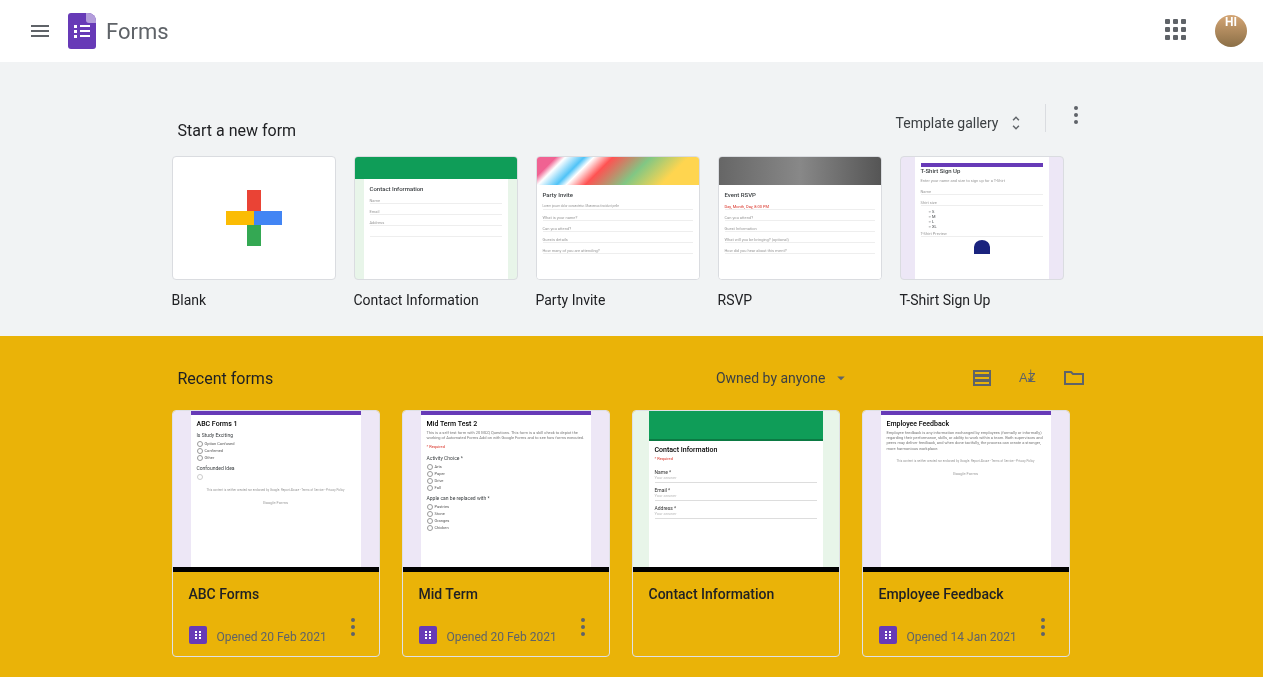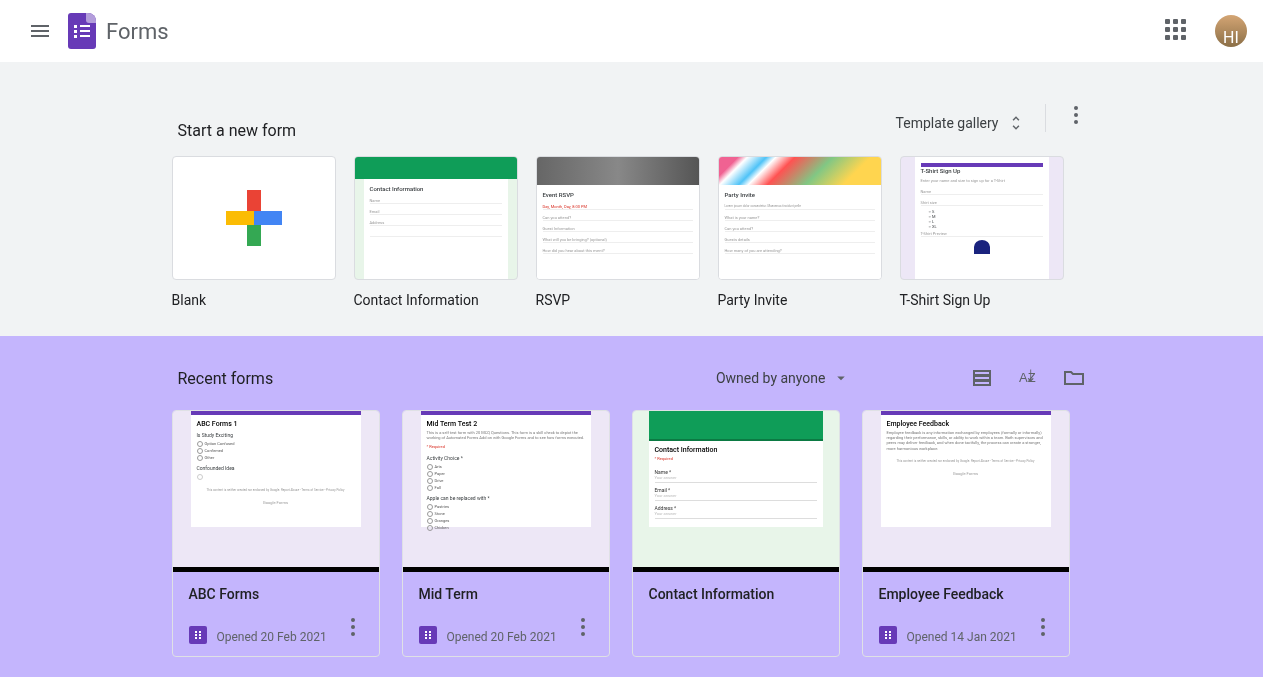--- a/index.html
+++ b/index.html
@@ -13,21 +13,21 @@
     .forms-logo::after { content: ''; position: absolute; top: 0; right: 0; width: 10px; height: 10px; background: #b39ddb; border-radius: 0 8px 0 3px; }
     .forms-logo-lines { position: absolute; left: 6px; top: 12px; }
     .forms-logo-lines span { display: block; width: 3px; height: 3px; background: #fff; margin-bottom: 2px; float: left; }
     .forms-logo-lines div { width: 10px; height: 2px; background: #fff; margin-bottom: 3px; margin-left: 6px; }
     .app-name { font-size: 22px; color: #5f6368; }
     .search-bar { flex: 0 0 720px; height: 46px; background: #f1f3f4; border-radius: 8px; display: flex; align-items: center; padding: 0 20px; }
     .search-bar input { border: none; background: transparent; font-size: 16px; margin-left: 16px; outline: none; flex: 1; color: #5f6368; }
     .header-right { margin-left: auto; display: flex; align-items: center; gap: 16px; }
     .apps-grid { width: 24px; height: 24px; display: grid; grid-template-columns: repeat(3, 5px); grid-template-rows: repeat(3, 5px); gap: 3px; cursor: pointer; padding: 10px; box-sizing: content-box; }
     .apps-grid span { background: #5f6368; border-radius: 1px; }
-    .avatar { width: 32px; height: 32px; border-radius: 50%; background: linear-gradient(#d4a574, #8b6f47); display: flex; align-items: flex-end; justify-content: center; color: #fff; font-weight: 400; cursor: pointer; overflow: hidden; font-size: 16px; }
+    .avatar { width: 32px; height: 32px; border-radius: 50%; background: linear-gradient(#d4a574, #8b6f47); display: flex; align-items: flex-start; justify-content: center; color: #fff; font-weight: 700; cursor: pointer; overflow: hidden; font-size: 12px; }
 
     
     .template-section { background: #f1f3f4; padding: 16px 0 28px; }
     .container { max-width: 920px; margin: 0 auto; }
     .section-header { display: flex; align-items: center; justify-content: space-between; padding: 12px 6px 16px; }
     .section-title { font-size: 16px; color: #202124; font-weight: 400; margin-top: 31px; }
     .gallery-controls { display: flex; align-items: flex-end; gap: 20px; }
     .gallery-btn { display: flex; align-items: center; gap: 8px; color: #3c4043; font-size: 14px; cursor: pointer; }
     .divider-v { width: 1px; height: 28px; background: #dadce0; }
     .dots-v { display: flex; flex-direction: column; gap: 3px; cursor: pointer; padding: 8px; }
@@ -49,40 +49,40 @@
     .thumb-green { background: #e8f5e9; }
     .thumb-inner { background: #fff; margin: 0 9px; height: 102px; padding: 6px; }
     .thumb-title { font-size: 6px; font-weight: 500; margin-bottom: 4px; }
     .thumb-line { height: 8px; background: #fff; border-bottom: 1px solid #eee; margin-bottom: 3px; font-size: 4px; color: #999; padding-top: 2px; }
     .thumb-photo { height: 28px; background: linear-gradient(90deg, #666, #888, #555); }
     .thumb-balloons { height: 28px; background: linear-gradient(135deg, #f06292 10%, #fff 15%, #4fc3f7 25%, #fff 30%, #ff5252 40%, #81c784 60%, #ffd54f 80%); }
     .thumb-purple-bar { height: 4px; background: #673ab7; }
     .thumb-lav { background: #ede7f6; }
 
     
-    .recent-section { padding: 20px 0; background: #c4b5fd; }
+    .recent-section { padding: 20px 0; background: #eab308; }
     .recent-header { display: flex; align-items: center; padding: 10px 6px 20px; }
     .recent-title { font-size: 16px; color: #202124; }
     .owned-filter { margin-left: auto; margin-right: 120px; display: flex; align-items: center; gap: 6px; cursor: pointer; color: #3c4043; }
     .view-ctrls { display: flex; gap: 22px; align-items: flex-end; }
     .view-ctrls svg { cursor: pointer; }
 
     .forms-grid { display: flex; gap: 22px; }
     .form-card { width: 208px; border: 1px solid #dfe1e5; border-radius: 4px; overflow: hidden; cursor: pointer; }
     .form-thumb { height: 156px; background: #ede7f6; overflow: hidden; position: relative; }
     .form-thumb.green { background: #e8f5e9; }
     .form-info { padding: 14px 16px 12px; border-top: 5px solid #000000; }
     .form-name { font-size: 14px; color: #202124; font-weight: 500; margin-bottom: 8px; }
     .form-meta { display: flex; align-items: flex-end; gap: 10px; }
     .form-icon { width: 18px; height: 18px; background: #673ab7; border-radius: 2px; display: flex; align-items: center; justify-content: center; }
     .form-icon span { display: block; width: 2px; height: 2px; background: #fff; box-shadow: 4px 0 #fff, 0 3px #fff, 4px 3px #fff, 0 6px #fff, 4px 6px #fff; margin: -6px 0 0 -4px; }
     .form-date { font-size: 12px; color: #5f6368; flex: 1; }
 
     
-    .ft-inner { margin: 0 18px; background: #fff; height: 116px; }
+    .ft-inner { margin: 0 18px; background: #fff; height: 156px; }
     .ft-bar { height: 4px; background: #673ab7; }
     .ft-title { font-size: 7px; padding: 5px 6px 2px; color: #000; font-weight: 500; }
     .ft-desc { font-size: 4px; padding: 0 6px 4px; color: #777; line-height: 1.3; }
     .ft-req { font-size: 4px; padding: 0 6px 4px; color: #d93025; }
     .ft-q { margin: 2px 6px 4px; }
     .ft-q-title { font-size: 5px; margin-bottom: 2px; }
     .ft-opt { font-size: 4px; color: #555; padding: 1px 0 1px 8px; position: relative; }
     .ft-opt::before { content: ''; position: absolute; left: 0; top: 1px; width: 4px; height: 4px; border: 1px solid #999; border-radius: 50%; }
     .ft-green-hdr { height: 28px; background: #0f9d58; }
     .ft-field { border-bottom: 1px solid #ddd; margin: 4px 6px; padding-bottom: 2px; }
@@ -172,46 +172,46 @@
               <div class="thumb-line">Email</div>
               <div class="thumb-line">Address</div>
               <div class="thumb-line"></div>
             </div>
         </div>
         <div class="template-name">Contact Information</div>
       </div>
 
       <div class="template-card">
         <div class="template-thumb">
+          <div class="thumb-balloons"></div>
+          <div class="thumb-inner" style="margin:0">
+              <div class="thumb-title">Party Invite</div>
+              <div class="thumb-line" style="font-size:3px">Lorem ipsum dolor consectetur. Maecenas tincidunt pelle</div>
+              <div class="thumb-line">What is your name?</div>
+              <div class="thumb-line">Can you attend?</div>
+              <div class="thumb-line">Guests details</div>
+              <div class="thumb-line">How many of you are attending?</div>
+            </div>
+        </div>
+        <div class="template-name">Party Invite</div>
+      </div>
+
+      <div class="template-card">
+        <div class="template-thumb">
           <div class="thumb-photo"></div>
           <div class="thumb-inner" style="margin:0">
               <div class="thumb-title">Event RSVP</div>
               <div class="thumb-line" style="color:#d93025">Day, Month, Day, 8:00 PM</div>
               <div class="thumb-line">Can you attend?</div>
               <div class="thumb-line">Guest Information</div>
               <div class="thumb-line">What will you be bringing? (optional)</div>
               <div class="thumb-line">How did you hear about this event?</div>
             </div>
         </div>
         <div class="template-name">RSVP</div>
-      </div>
-
-      <div class="template-card">
-        <div class="template-thumb">
-          <div class="thumb-balloons"></div>
-          <div class="thumb-inner" style="margin:0">
-              <div class="thumb-title">Party Invite</div>
-              <div class="thumb-line" style="font-size:3px">Lorem ipsum dolor consectetur. Maecenas tincidunt pelle</div>
-              <div class="thumb-line">What is your name?</div>
-              <div class="thumb-line">Can you attend?</div>
-              <div class="thumb-line">Guests details</div>
-              <div class="thumb-line">How many of you are attending?</div>
-            </div>
-        </div>
-        <div class="template-name">Party Invite</div>
       </div>
 
       <div class="template-card">
         <div class="template-thumb thumb-lav">
           <div class="thumb-inner" style="margin:0 14px;height:124px">
               <div class="thumb-purple-bar"></div>
               <div class="thumb-title">T-Shirt Sign Up</div>
               <div style="font-size:4px;color:#999;padding:0 0 4px">Enter your name and size to sign up for a T-Shirt</div>
               <div class="thumb-line">Name</div>
               <div class="thumb-line">Shirt size</div>

